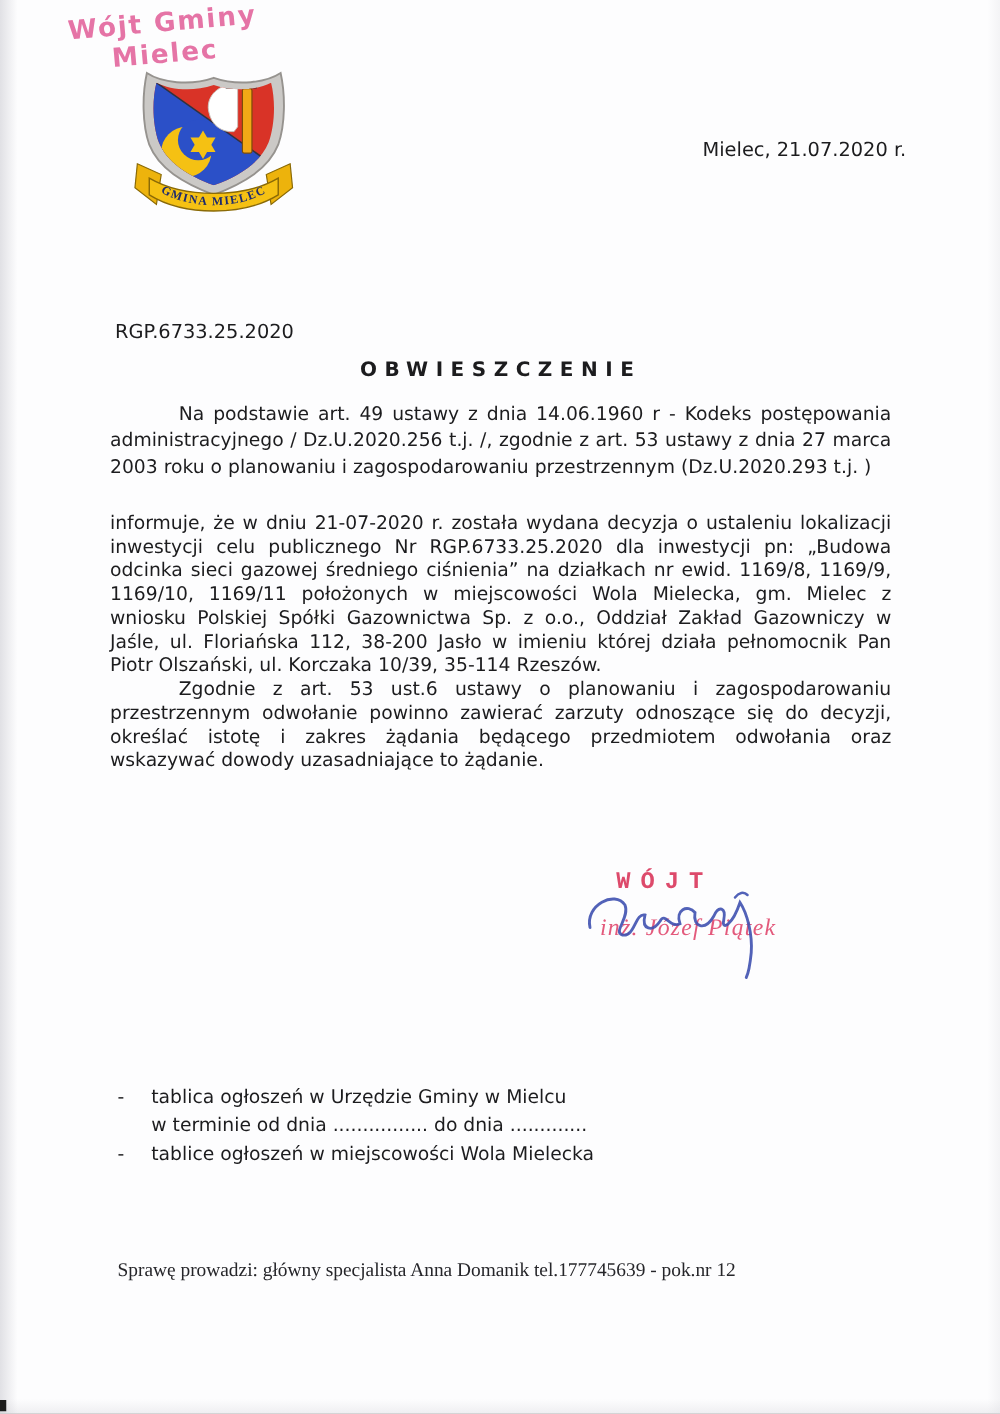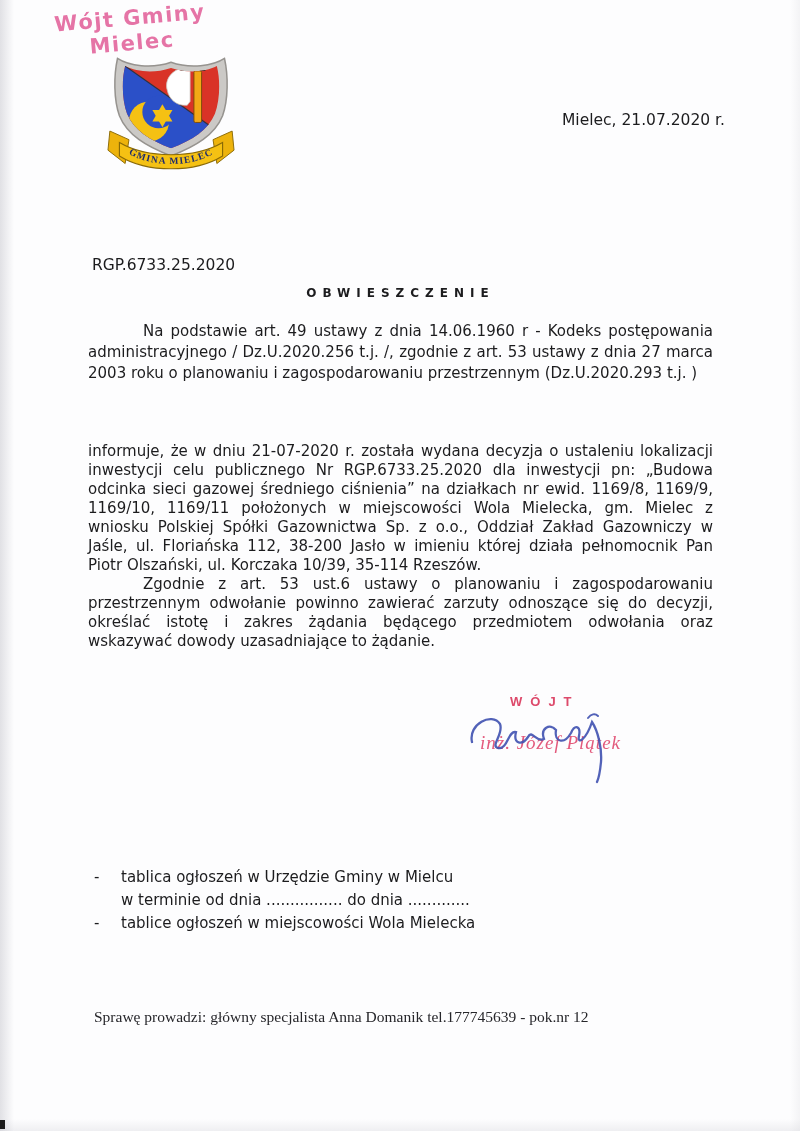--- a/index.html
+++ b/index.html
@@ -30,45 +30,45 @@
     letter-spacing:1.5px;text-align:center;
     opacity:.92;
   }
   .coat{position:absolute;left:104px;top:47px;}
 
   .date-line{position:absolute;left:562px;top:111px;font-size:15.5px;}
   .reference{position:absolute;left:92px;top:256px;font-size:15.5px;text-align:right;}
 
   .doc-title{
     position:absolute;left:88px;top:286px;width:625px;
-    text-align:center;font-weight:bold;font-size:12px;letter-spacing:6px;
+    text-align:center;font-weight:bold;font-size:16px;letter-spacing:6px;
   }
   .para{
     margin:0;text-align:justify;font-size:15px;
   }
   .intro{
     position:absolute;left:88px;top:321px;width:625px;
     line-height:21px;text-indent:55px;
   }
   .subject-heading{
     position:absolute;left:88px;top:397px;width:625px;
     text-align:center;font-weight:bold;font-size:16px;
     letter-spacing:5px;word-spacing:7px;
   }
   .body-block{
-    position:absolute;left:88px;top:442px;width:625px;line-height:19px;
+    position:absolute;left:88px;top:409px;width:625px;line-height:19px;
   }
   .body-block .para.indent{text-indent:55px;}
 
   
   .stamp-block{position:absolute;left:430px;top:688px;width:260px;height:100px;}
   .stamp-title{
-    position:absolute;left:80px;top:6px;
-    font-family:Liberation Sans, sans-serif;
-    font-weight:bold;font-size:13px;letter-spacing:8px;color:#dd4a6b;
+    position:absolute;left:63px;top:6px;
+    font-family:Liberation Mono, monospace;
+    font-weight:bold;font-size:19px;letter-spacing:8px;color:#dd4a6b;
   }
   .stamp-name{
     position:absolute;left:50px;top:44px;white-space:nowrap;
     font-family:"Liberation Serif","DejaVu Serif",serif;
     font-style:italic;font-size:19px;letter-spacing:1px;color:#e35a7c;
   }
   .signature{position:absolute;left:18px;top:8px;}
 
   .notice-list{position:absolute;left:94px;top:866px;font-size:15px;line-height:23px;}
   .notice-row{display:flex;}

